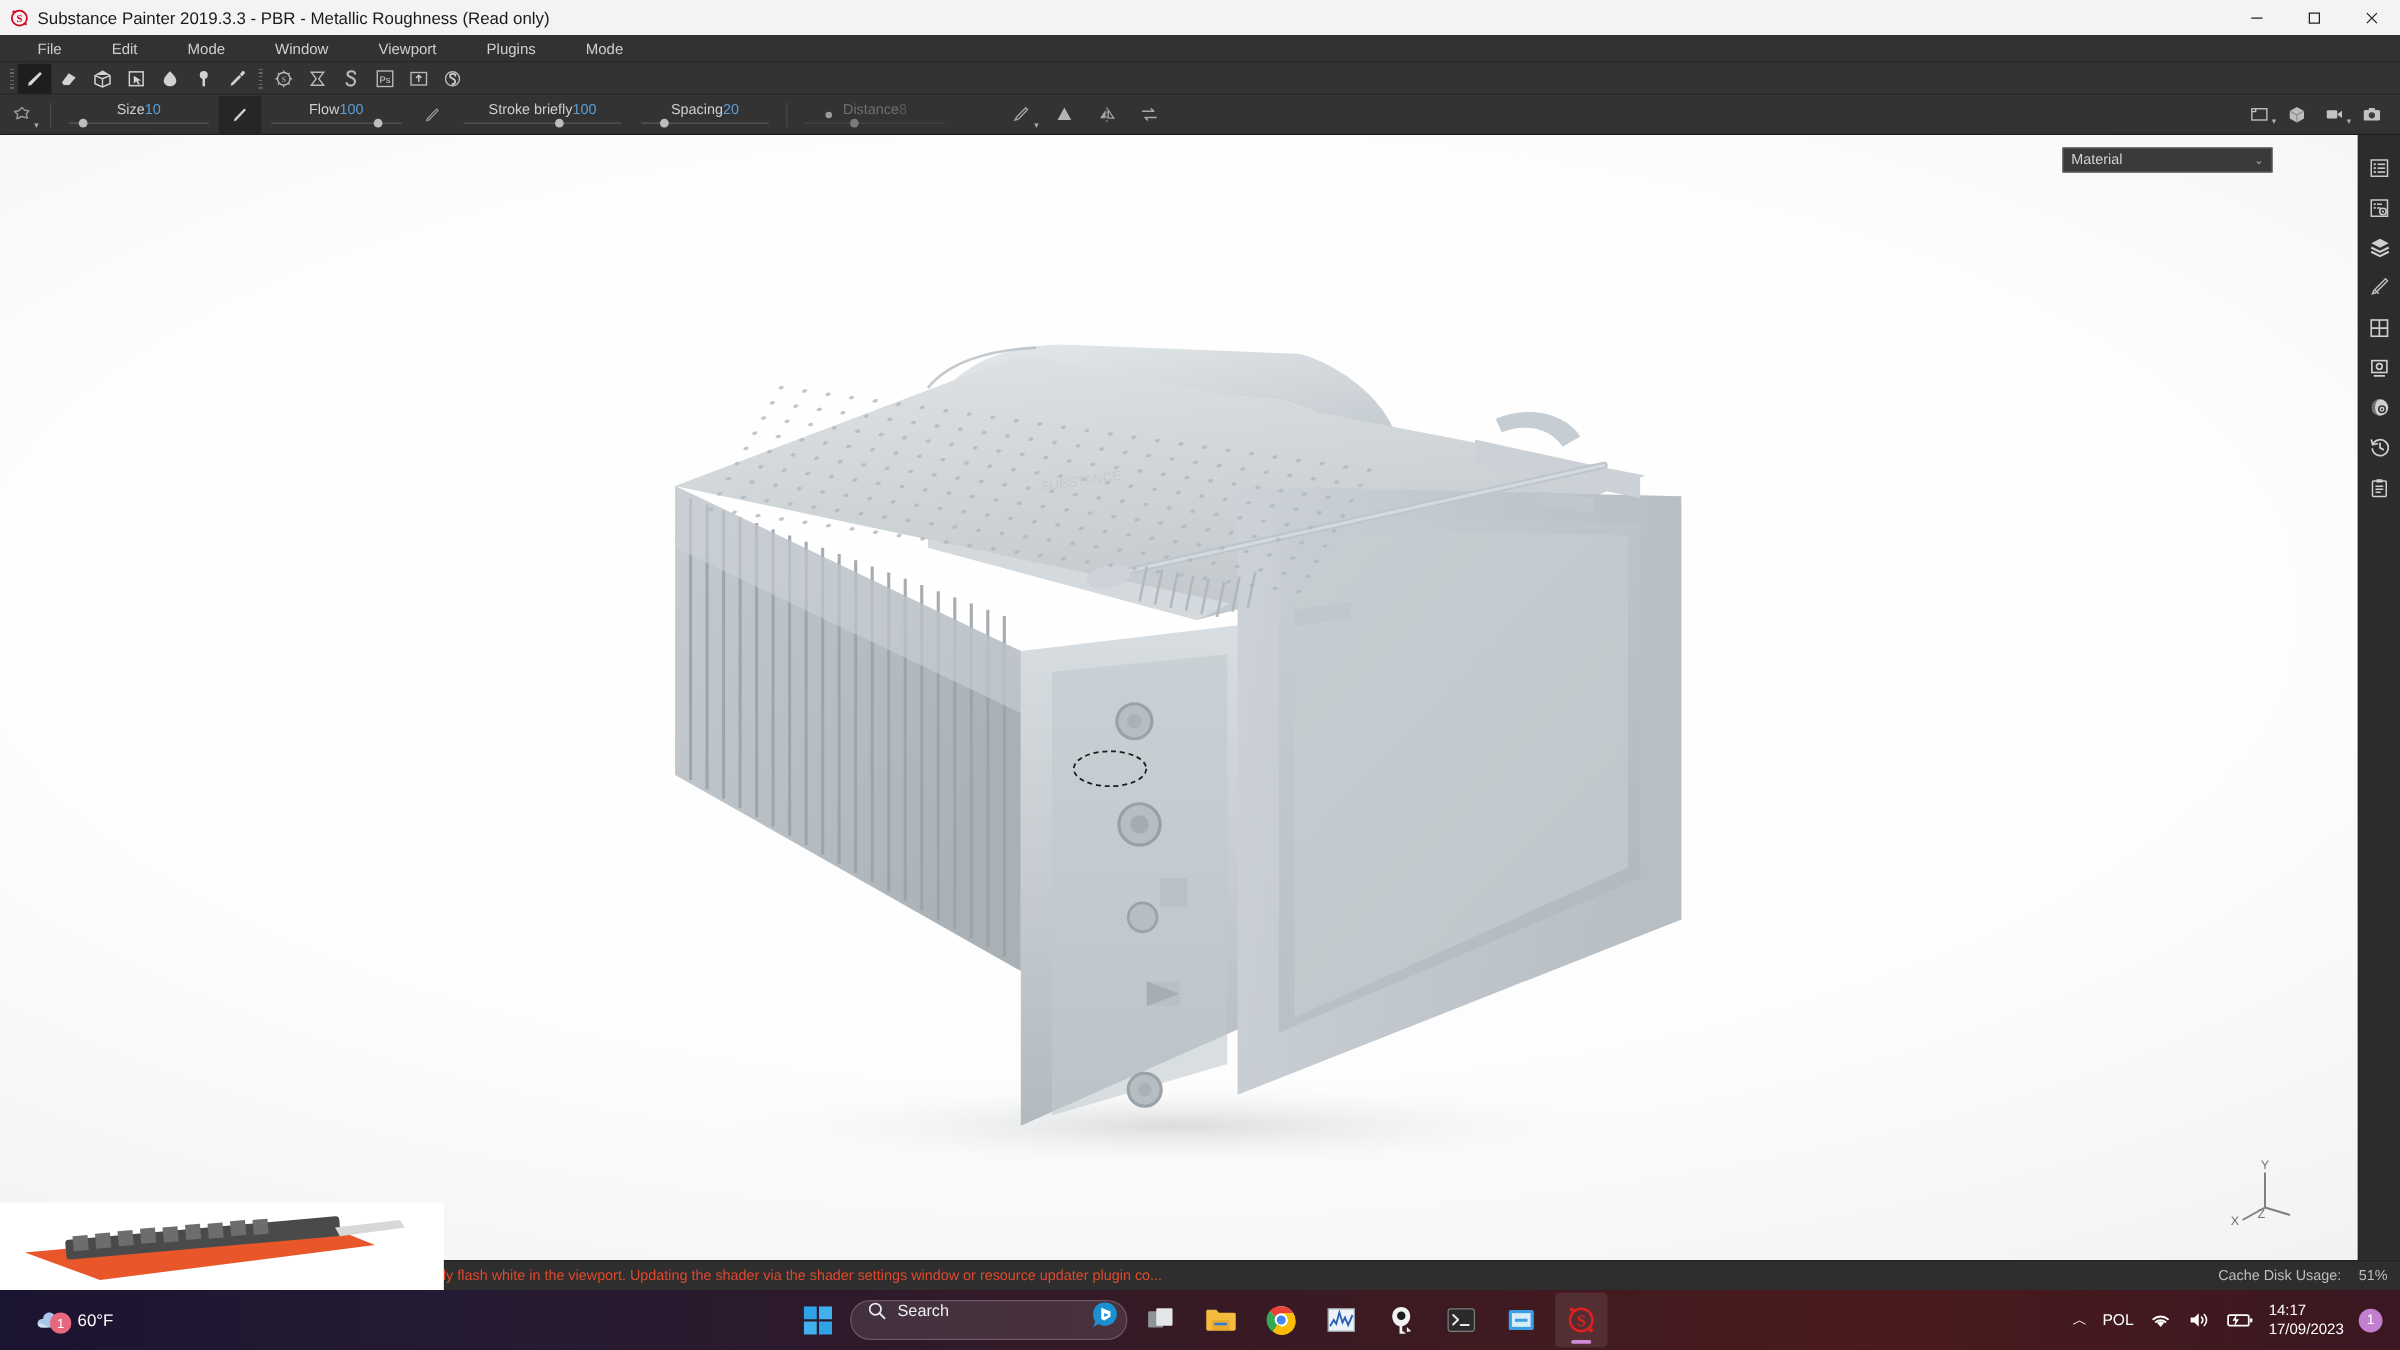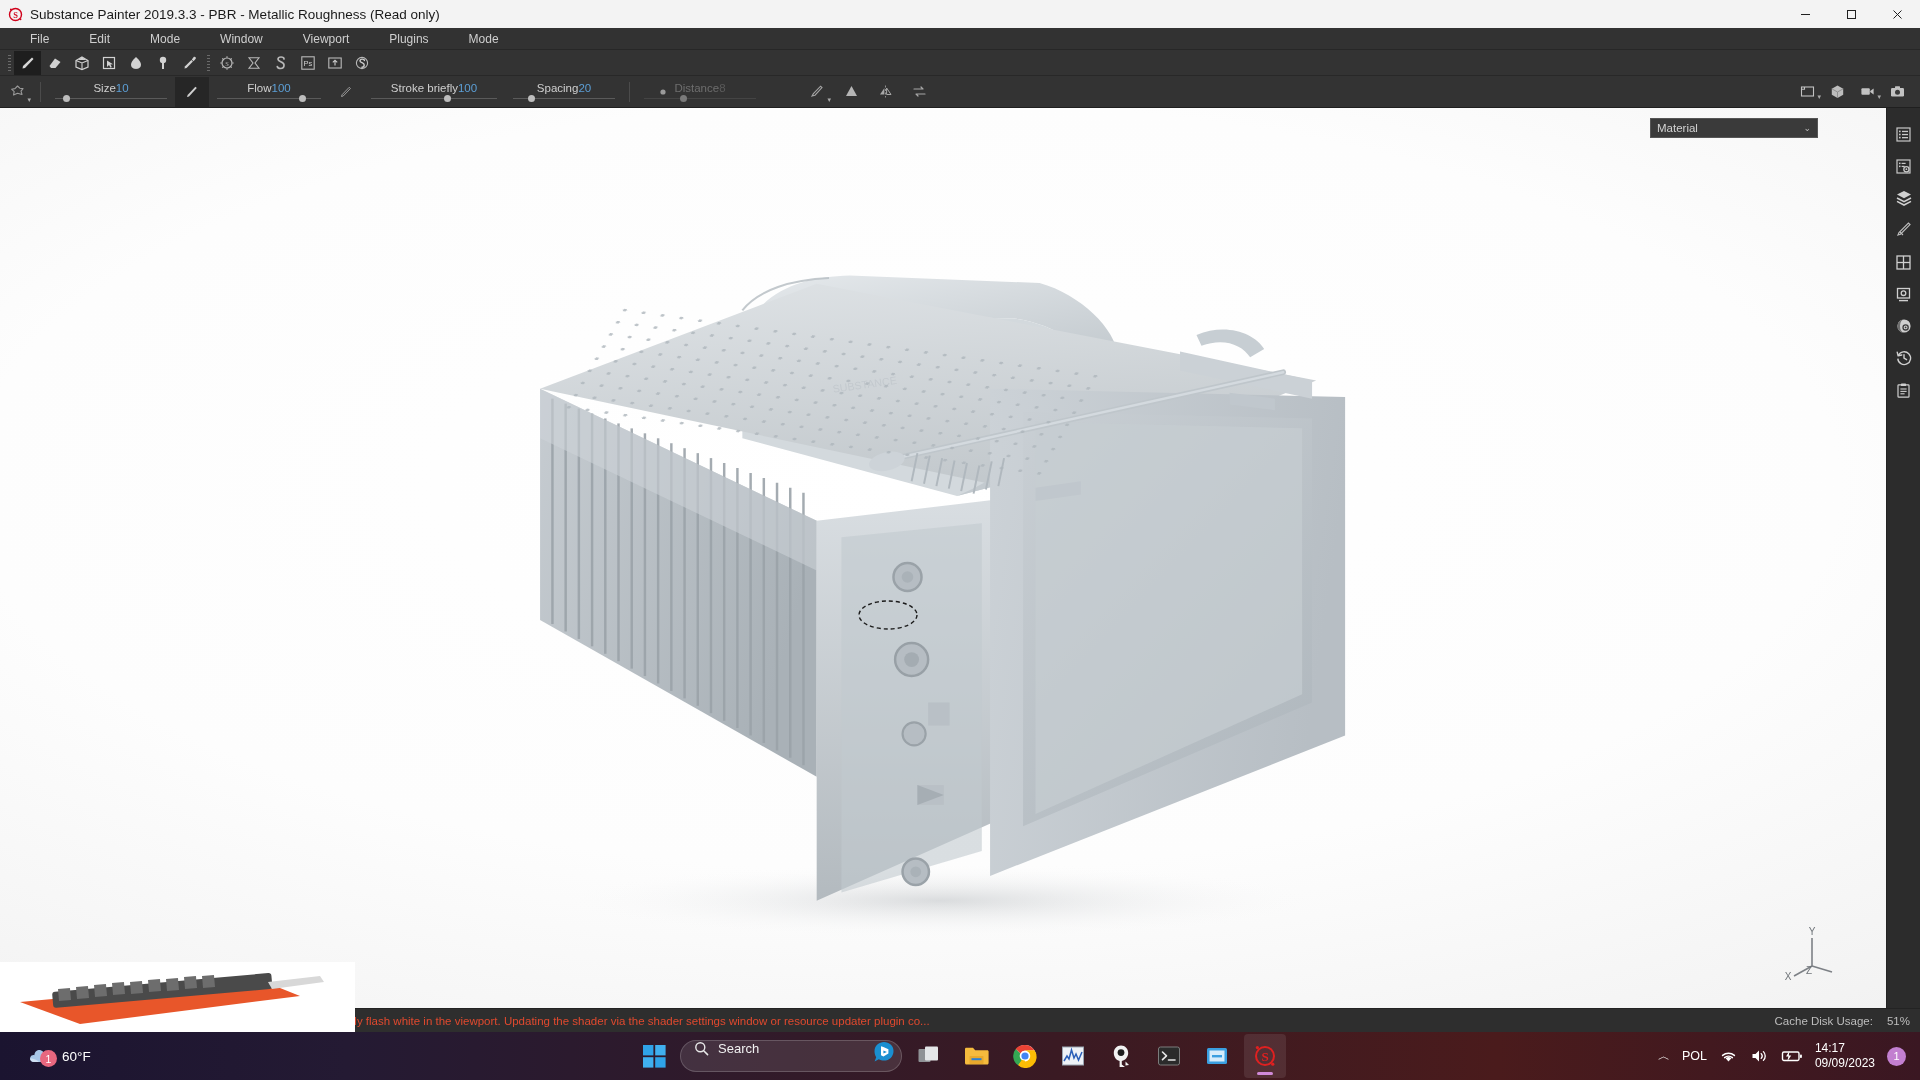--- a/index.html
+++ b/index.html
@@ -832,19 +832,19 @@
         <path d="M11.2 5.6 A3.6 3.6 0 0 1 11.2 10.4" fill="none" stroke="#fff" stroke-width="1.3" stroke-linecap="round"></path>
         <path d="M13.4 3.6 A6.2 6.2 0 0 1 13.4 12.4" fill="none" stroke="#fff" stroke-width="1.3" stroke-linecap="round"></path>
       </svg>
       <svg width="22" height="16" viewBox="0 0 22 16">
         <rect x="1.5" y="4" width="16.5" height="8.5" rx="1.4" fill="none" stroke="#fff" stroke-width="1.4"></rect>
         <rect x="19" y="6.6" width="1.9" height="3.4" rx="0.8" fill="#fff"></rect>
         <path d="M8.4 3 L5 8.6 H7.4 L6.2 13.4 L10.2 7.4 H7.8 Z" fill="#fff"></path>
       </svg>
       <div class="tray-clock">
         <div>14:17</div>
-        <div>09/09/2023</div>
+        <div>17/09/2023</div>
       </div>
       <div class="tray-badge">1</div>
     </div>
   </div>
 
 </div>
 
 </body></html>

